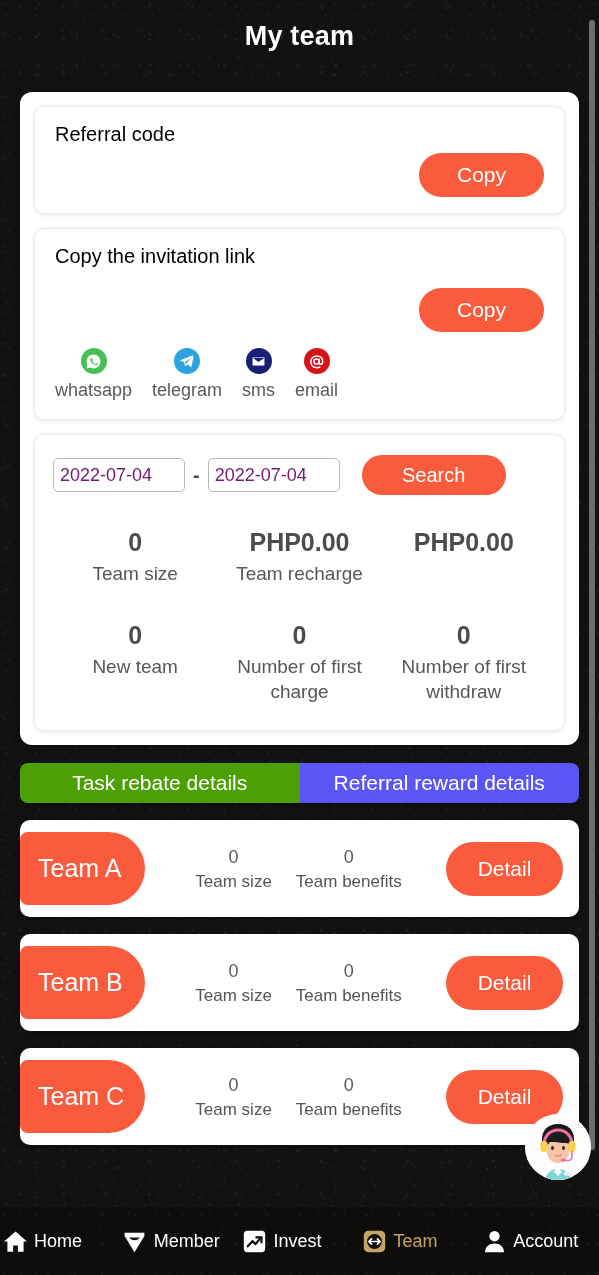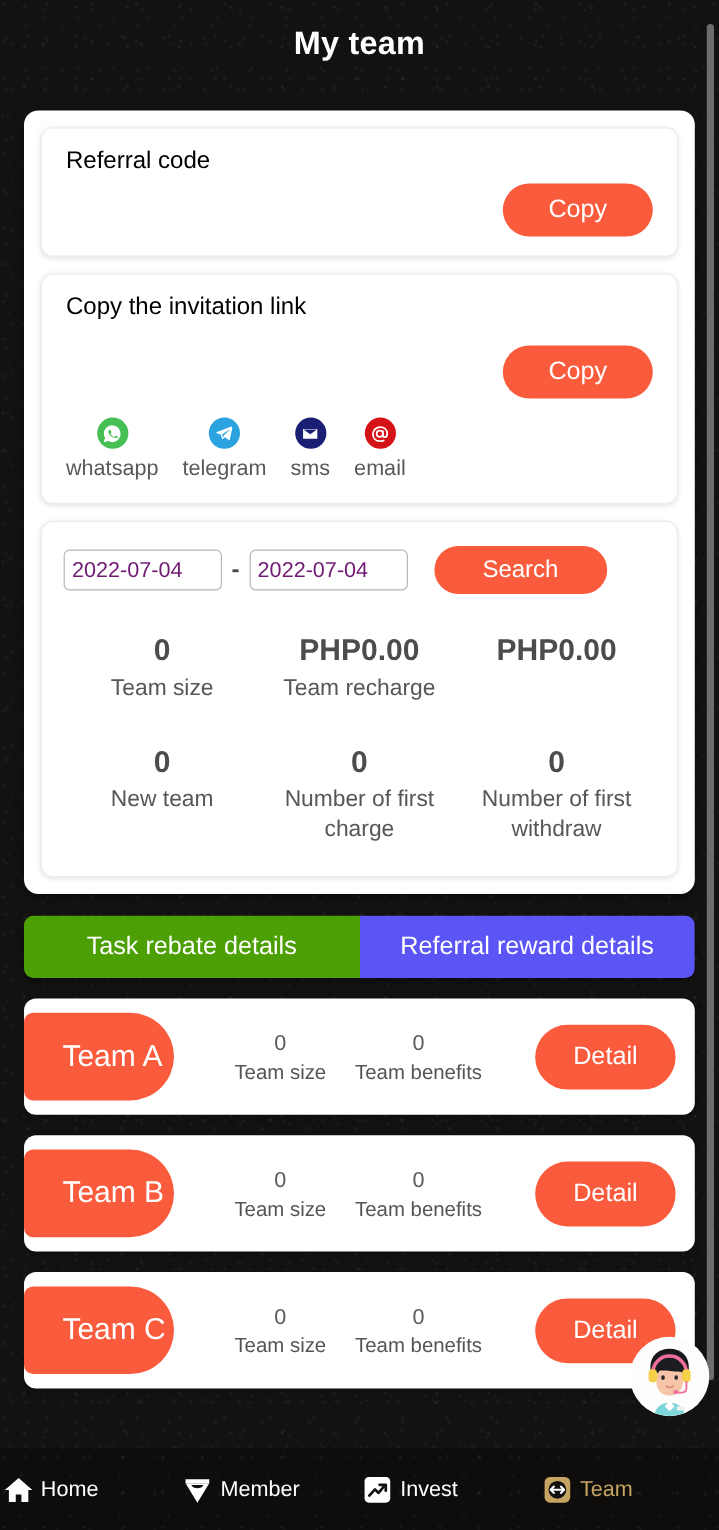--- a/index.html
+++ b/index.html
@@ -165,21 +165,21 @@
     color: #575757;
     font-size: 19px;
     line-height: 25px;
     margin-top: 4px;
   }
 
   
   .tabs-row {
     display: flex;
     margin: 18px 20px 0 20px;
-    height: 52px;
+    height: 40px;
     border-radius: 8px;
     overflow: hidden;
     box-shadow: 0 2px 6px rgba(0,0,0,0.35);
   }
   .tab-btn {
     flex: 1 1 0;
     border: none;
     color: #ffffff;
     font-size: 21px;
     font-family: "Liberation Sans", sans-serif;
@@ -200,21 +200,21 @@
     position: relative;
     overflow: hidden;
   }
   .team-badge {
     width: 125px; height: 73px;
     background: #fa5b3d;
     border-radius: 10px 48px 48px 10px;
     display: flex; align-items: center;
     color: #ffffff;
     font-size: 25px;
-    padding-left: 32px;
+    padding-left: 18px;
     flex: 0 0 auto;
   }
   .team-stats {
     display: flex;
     flex: 1 1 auto;
     justify-content: center;
     gap: 24px;
     margin-left: 6px;
   }
   .team-stat { text-align: center; }
@@ -493,16 +493,25 @@
       <span class="nav-ic">
         <svg width="27" height="27" viewBox="0 0 24 24">
             <rect x="2.5" y="2.5" width="19" height="19" rx="4" fill="#c6a461"></rect>
             <circle cx="12" cy="12" r="6.6" fill="#121110"></circle>
             <path d="M7.4 12h9.2M9.4 9.6L7 12l2.4 2.4M14.6 9.6L17 12l-2.4 2.4" stroke="#ffffff" stroke-width="1.5" fill="none" stroke-linecap="round" stroke-linejoin="round"></path>
           </svg>
       </span>
       <span class="nav-label">Team</span>
     </div>
 
+    <div class="nav-item">
+      <span class="nav-ic">
+        <svg width="27" height="27" viewBox="0 0 24 24" fill="#ffffff">
+            <circle cx="12" cy="7.3" r="4.6"></circle>
+            <path d="M3.6 21.5c0-4.8 3.8-7.7 8.4-7.7s8.4 2.9 8.4 7.7z"></path>
+          </svg>
+      </span>
+      <span class="nav-label">Account</span>
+    </div>
 
   </div>
 
 </div>
 
 </body></html>

